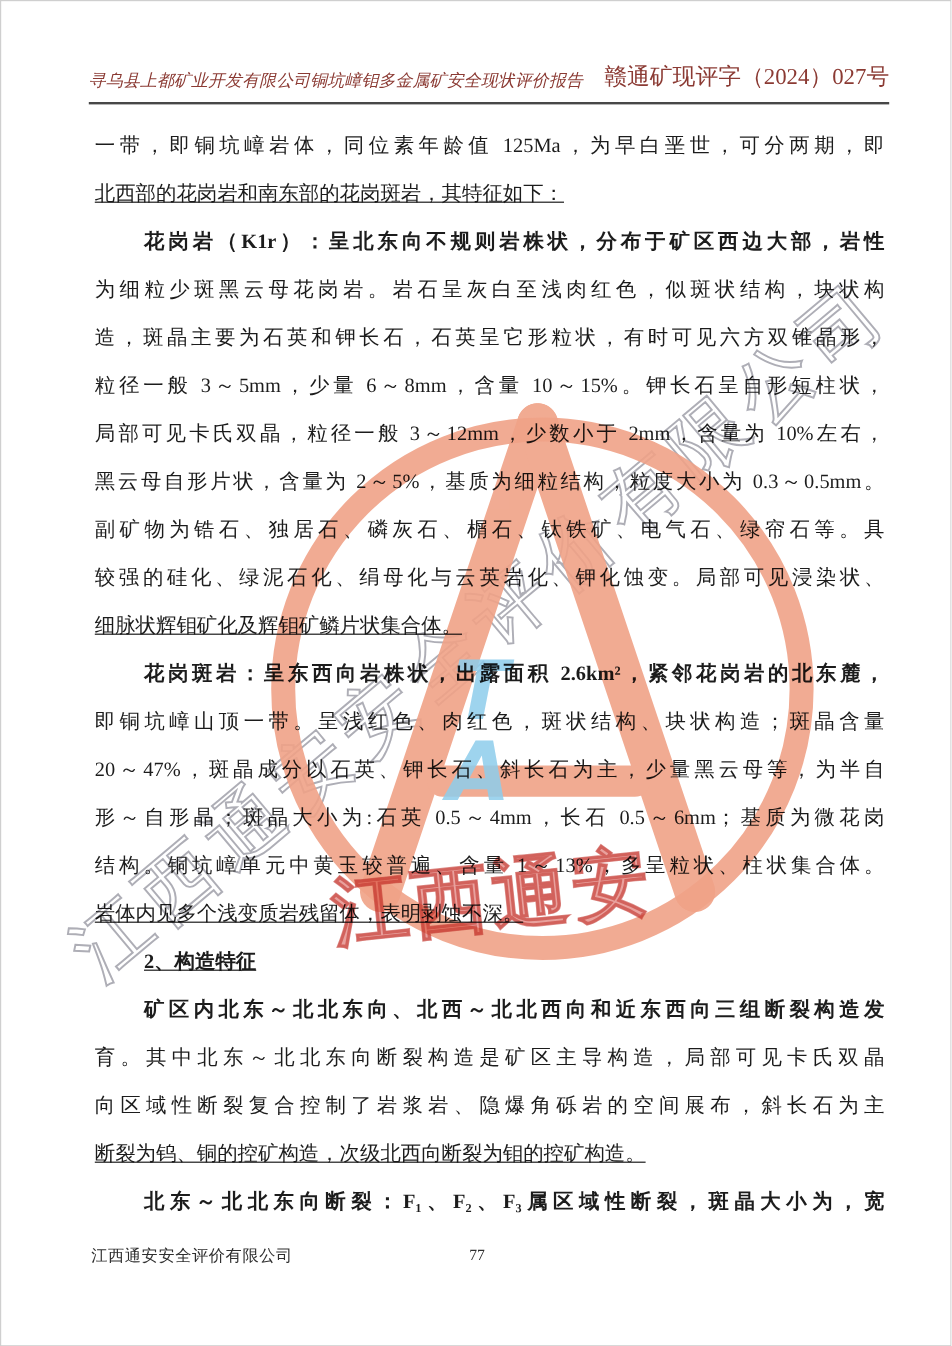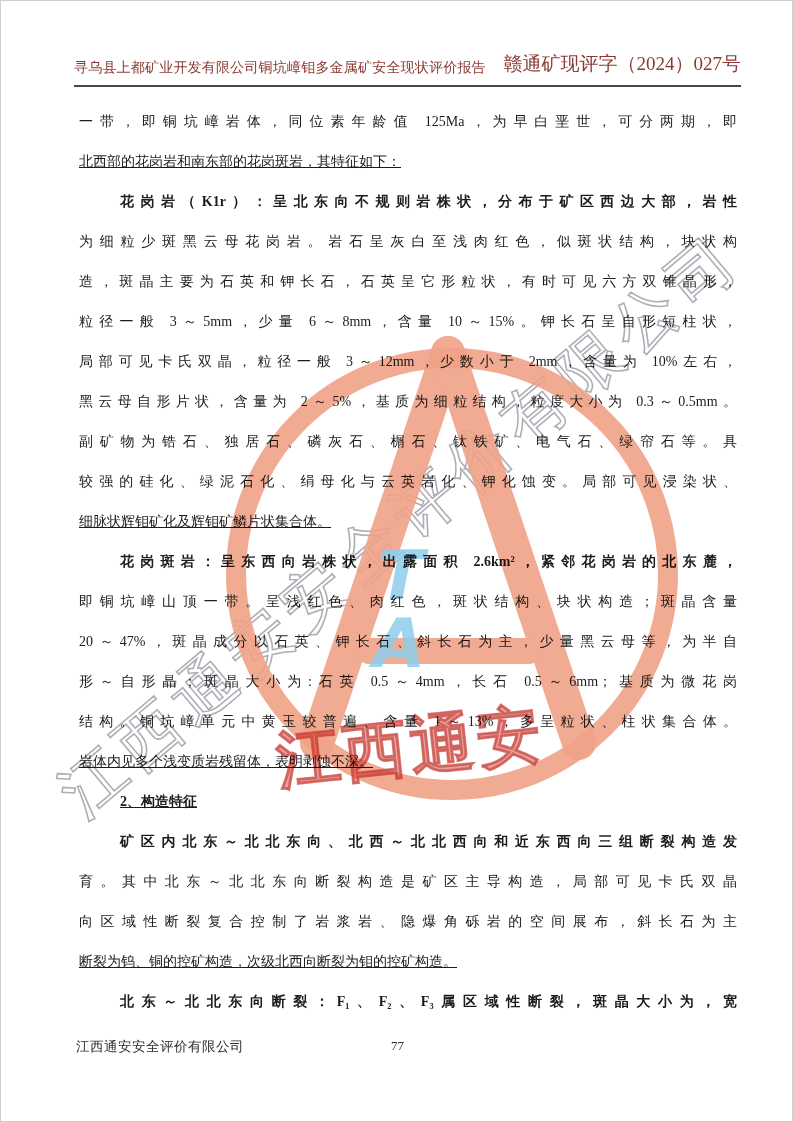--- a/index.html
+++ b/index.html
@@ -13,26 +13,26 @@
     font-family:"Liberation Serif","DejaVu Serif",serif;
   }
   
   .header{
     position:absolute;left:73px;top:50px;width:667px;
     display:flex;justify-content:space-between;align-items:flex-end;
     border-bottom:2px solid #474747;
     padding-bottom:8px;
     color:#8b3a33;
   }
-  .header .h-left{font-size:14px;letter-spacing:.2px;}
+  .header .h-left{font-size:14px;letter-spacing:.2px;font-style:italic;}
   .header .h-right{font-size:19px;white-space:nowrap;}
   
   .body-text{
     position:absolute;left:78px;top:101px;width:658px;
-    font-size:14px;line-height:40px;color:#1c1c1c;
+    font-size:17px;line-height:40px;color:#1c1c1c;
     z-index:1;
   }
   .line{
     width:658px;
     text-align:justify;
     text-align-last:justify;
     white-space:normal;
   }
   .line.end{text-align-last:left;text-decoration:underline;}
   .line.indent{text-indent:41px;font-weight:bold;}

